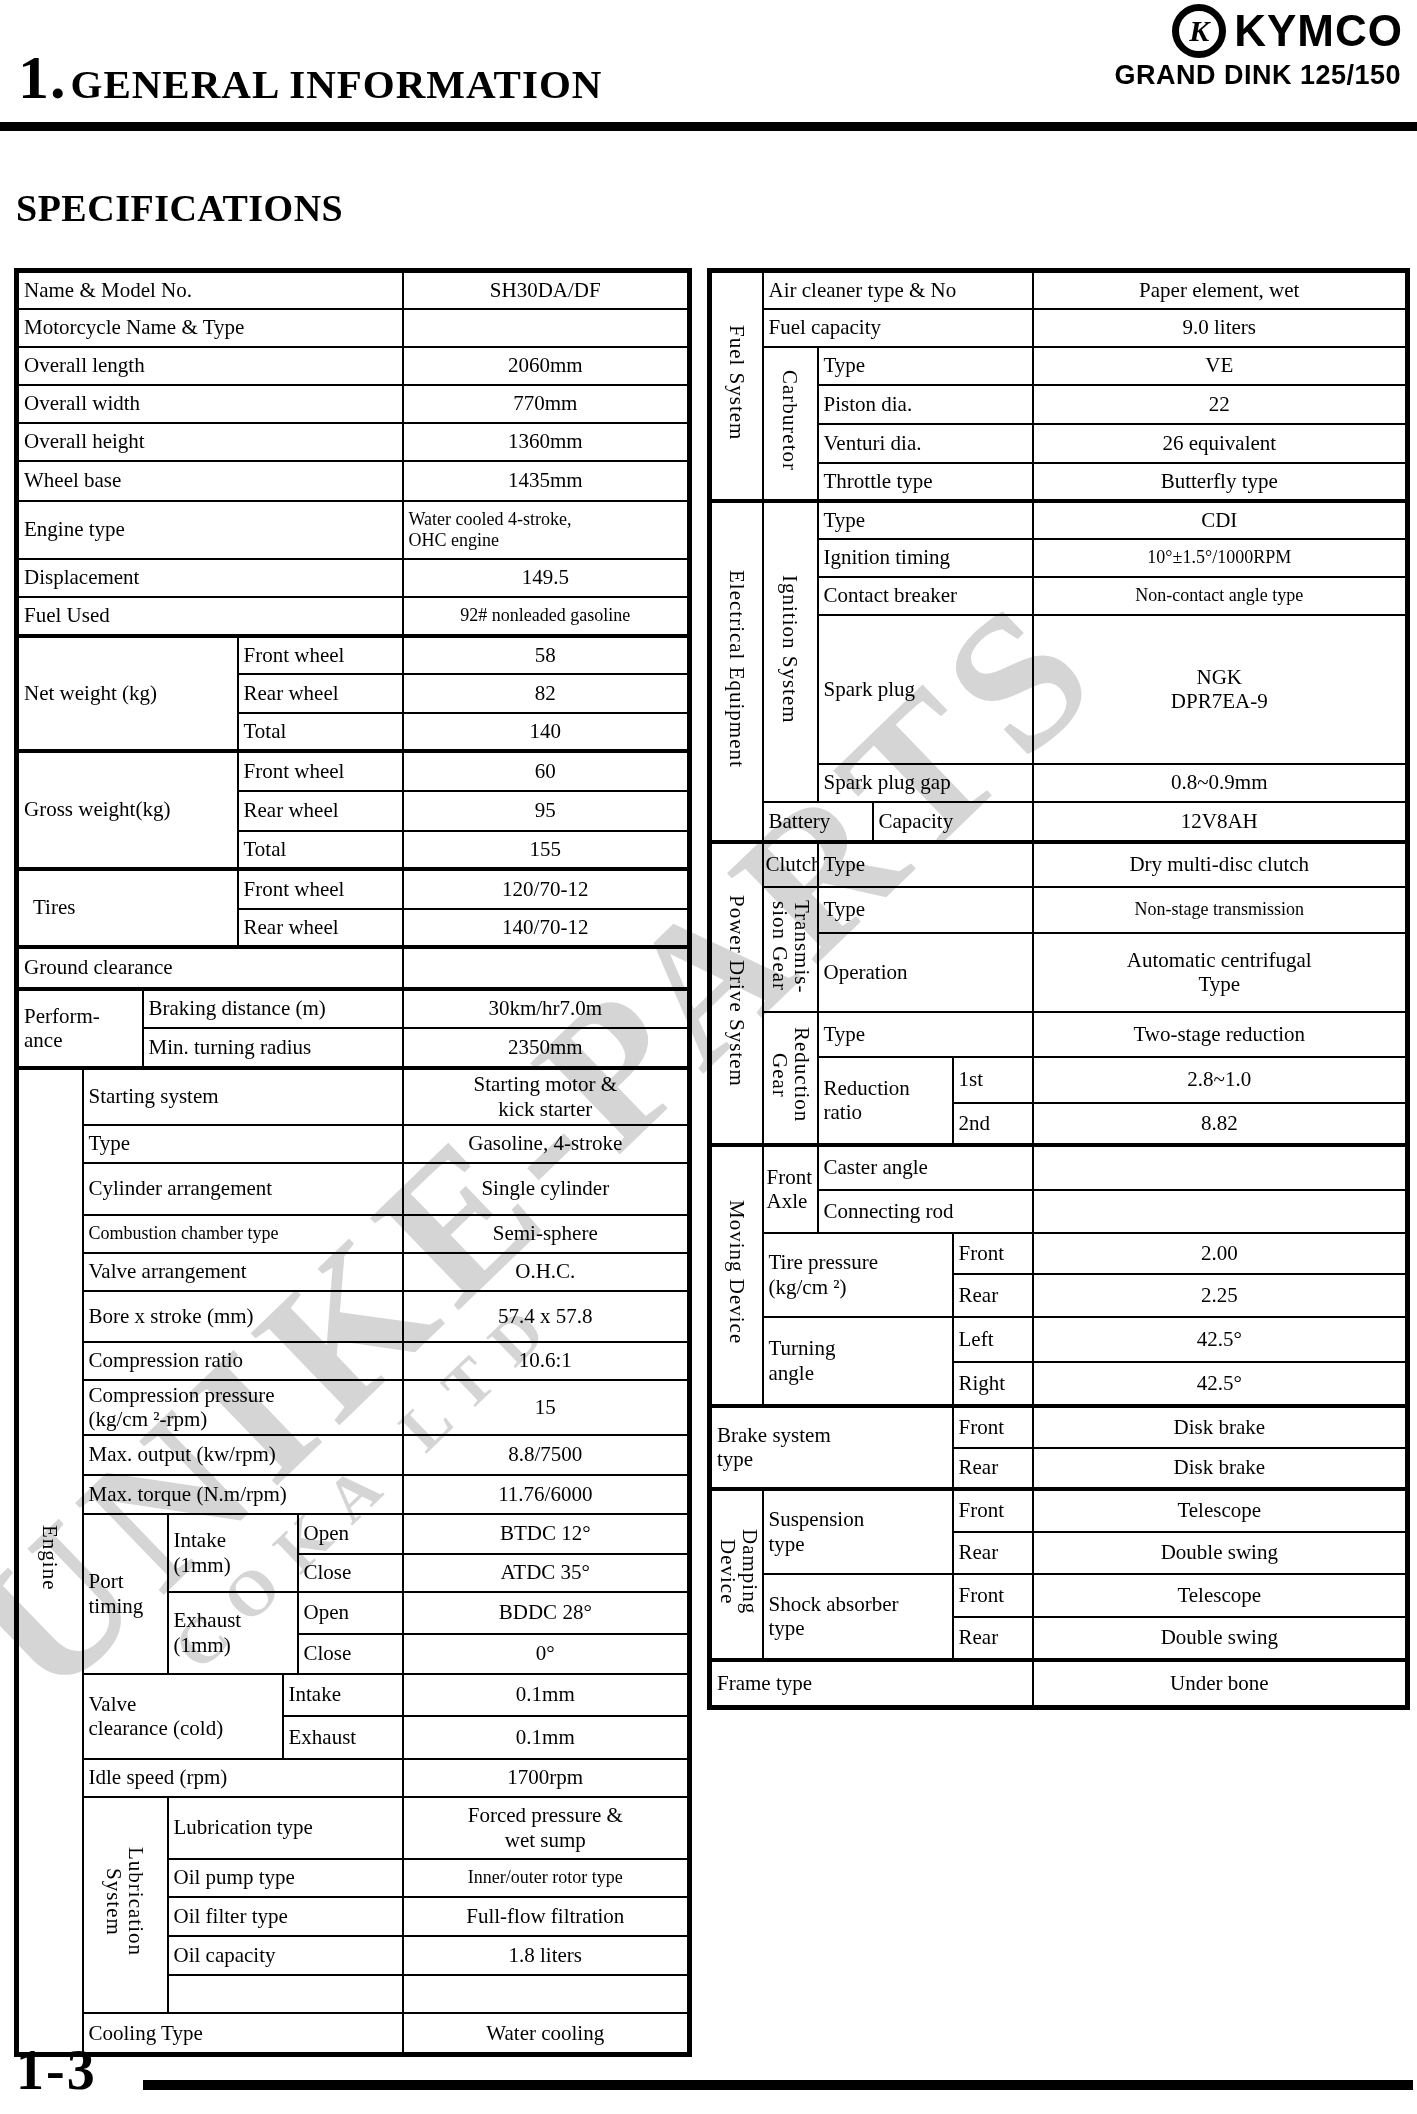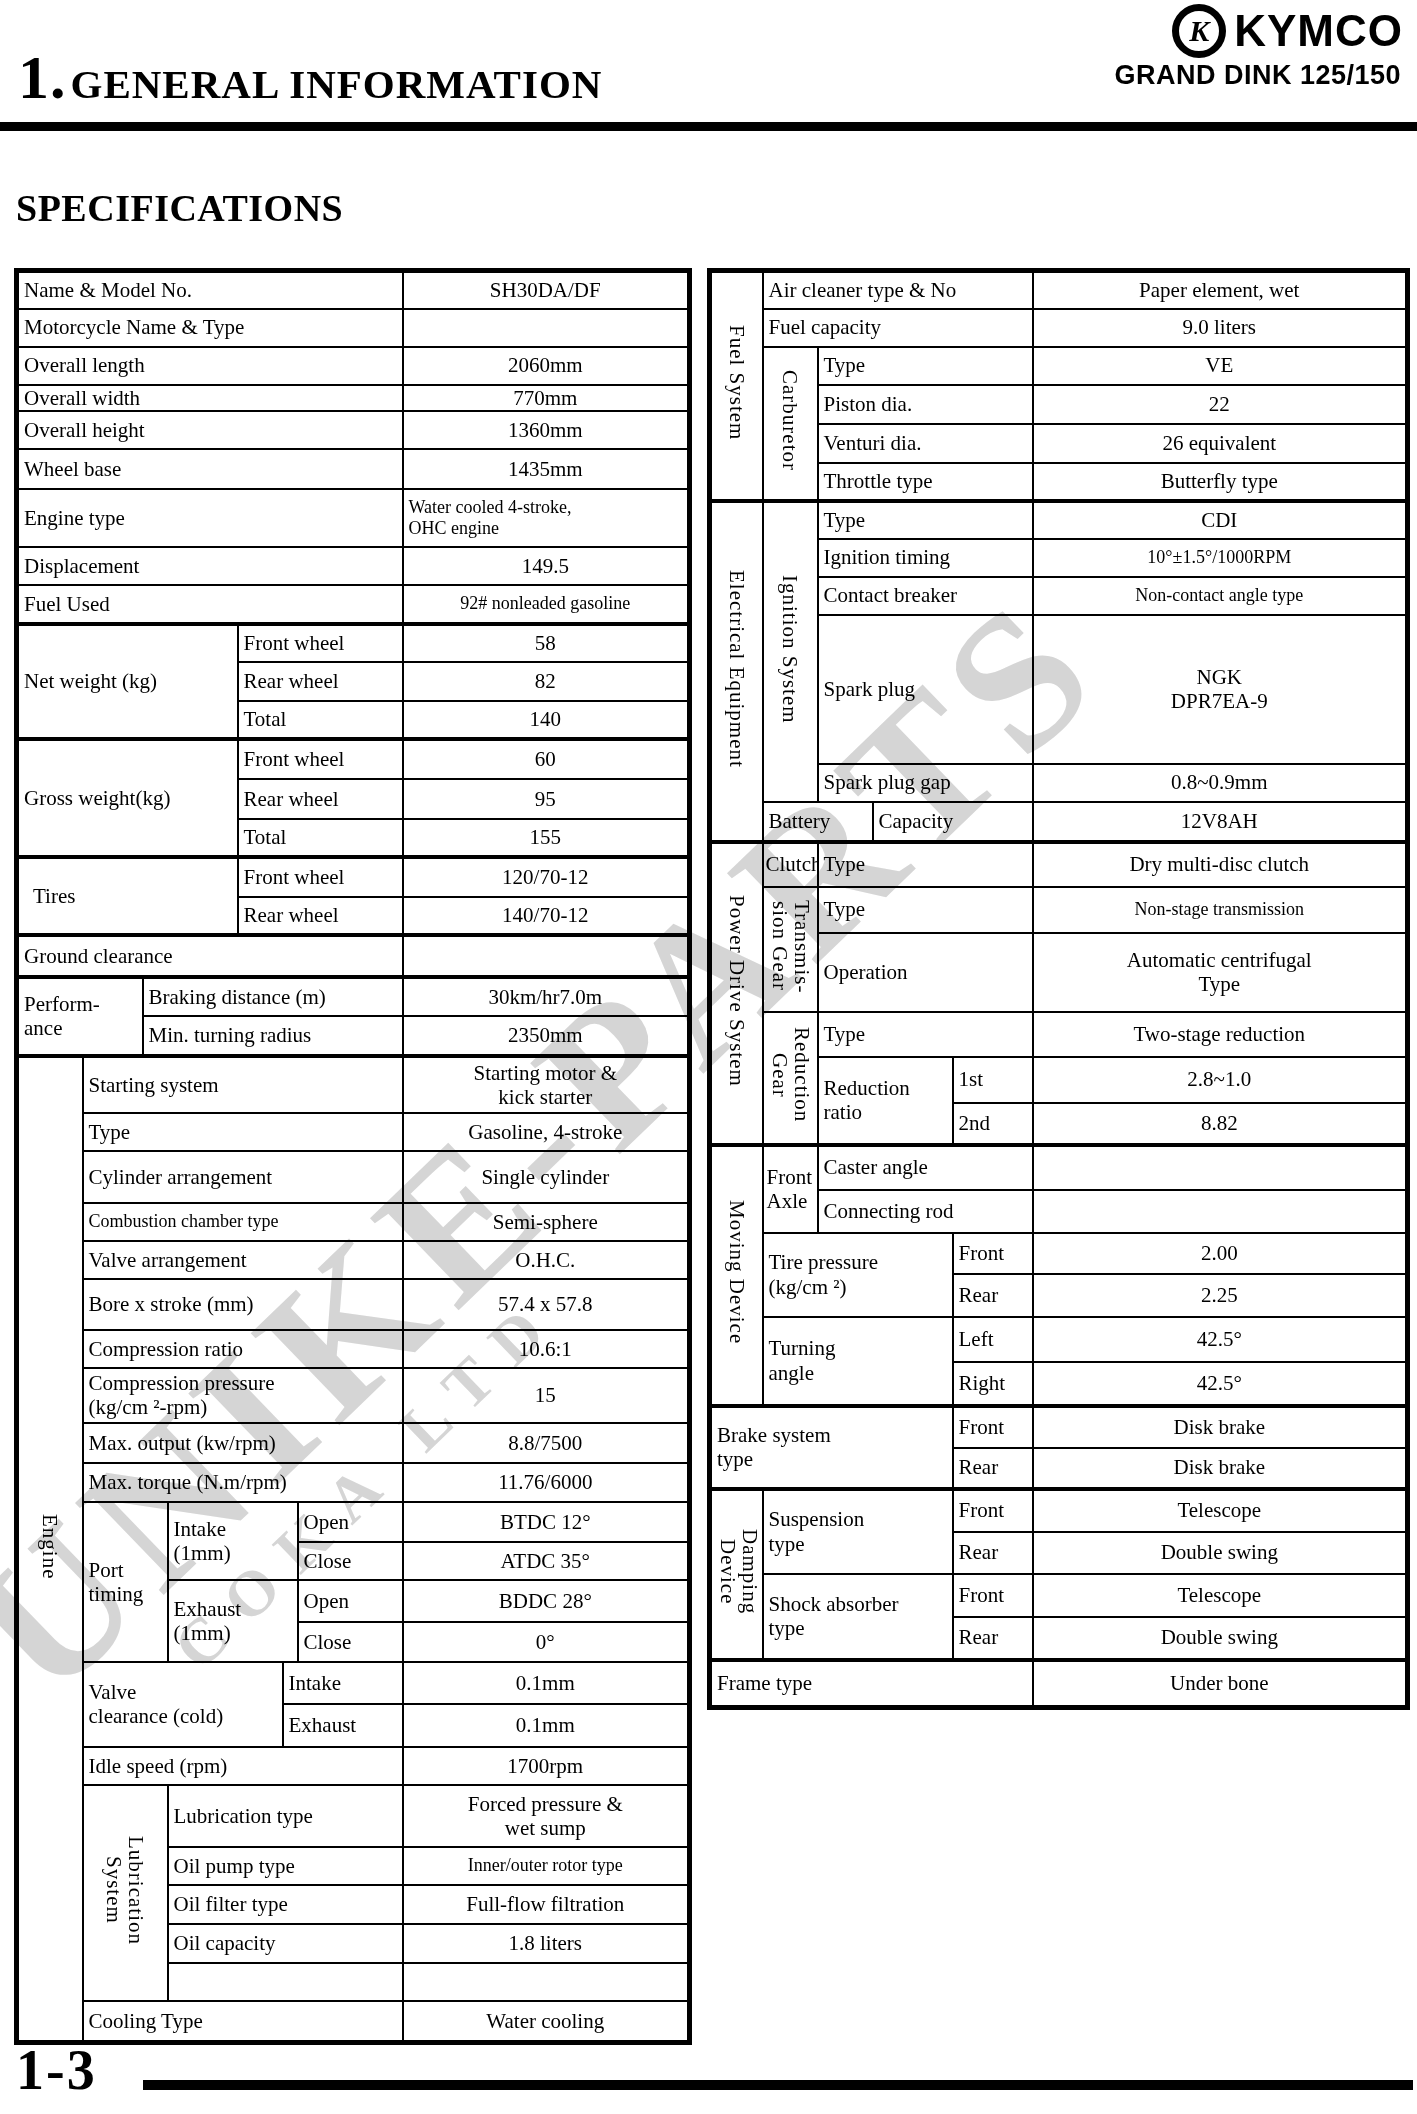--- a/index.html
+++ b/index.html
@@ -88,21 +88,21 @@
           <td class="val">SH30DA/DF</td>
         </tr>
     <tr style="height:38px">
           <td colspan="7" class="lbl">Motorcycle Name &amp; Type</td>
           <td class="val"></td>
         </tr>
     <tr style="height:38px">
           <td colspan="7" class="lbl">Overall length</td>
           <td class="val">2060mm</td>
         </tr>
-    <tr style="height:26px">
+    <tr style="height:38px">
           <td colspan="7" class="lbl">Overall width</td>
           <td class="val">770mm</td>
         </tr>
     <tr style="height:38px">
           <td colspan="7" class="lbl">Overall height</td>
           <td class="val">1360mm</td>
         </tr>
     <tr style="height:40px">
           <td colspan="7" class="lbl">Wheel base</td>
           <td class="val">1435mm</td>

